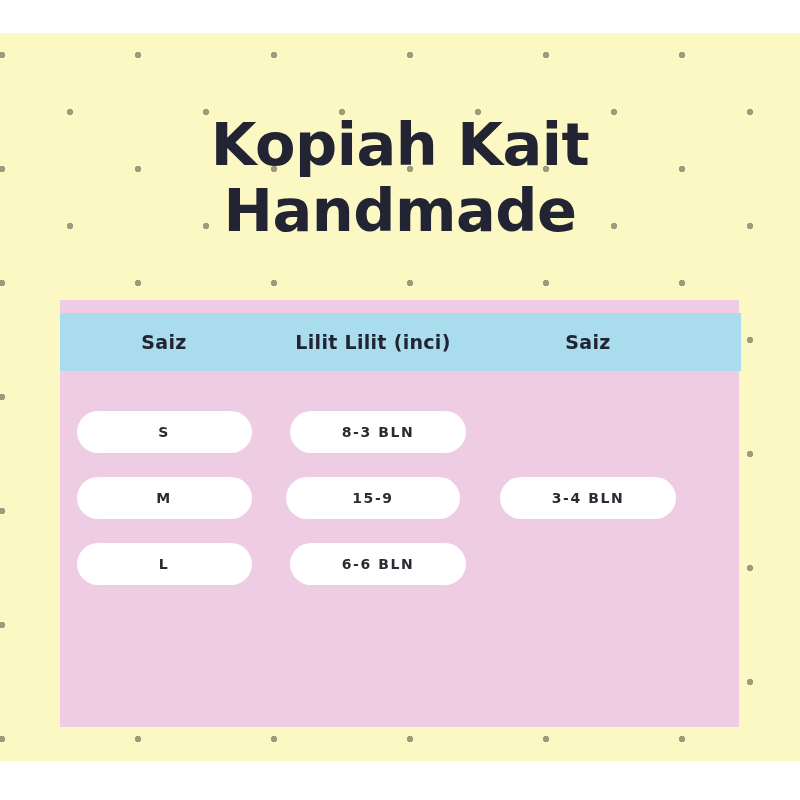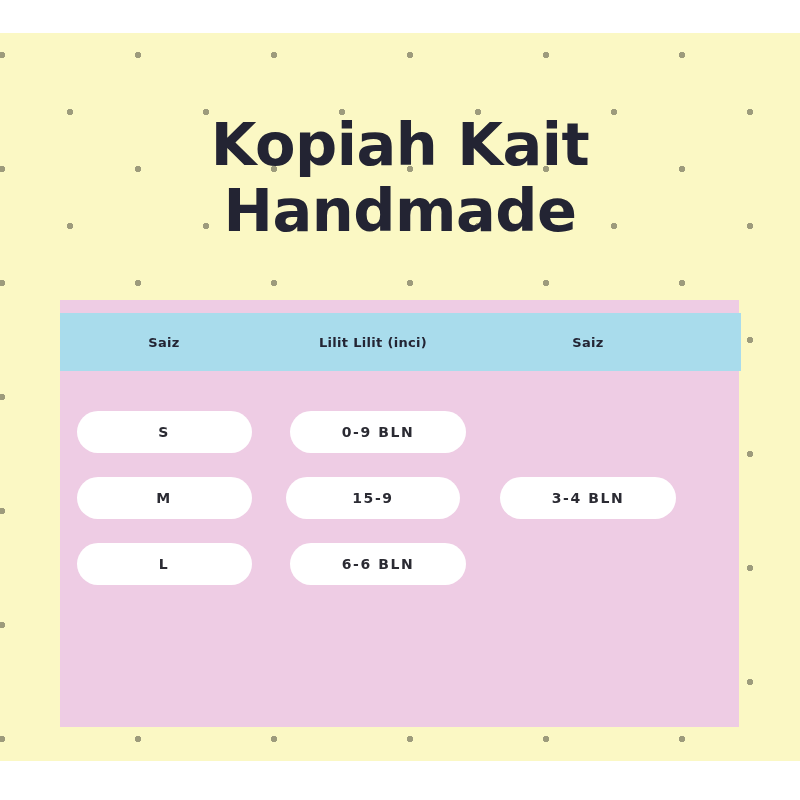--- a/index.html
+++ b/index.html
@@ -72,21 +72,21 @@
     position: absolute;
     left: 0;
     top: 13px;
     width: 681px;
     height: 58px;
     background: #A9DCEC;
     display: flex;
     align-items: center;
   }
   .header-cell {
-    font-size: 13px;
+    font-size: 19px;
     font-weight: bold;
     color: #232433;
     text-align: center;
     letter-spacing: 0.3px;
     white-space: nowrap;
   }
   .col-size   { width: 208px; }
   .col-circum { width: 210px; }
   .col-age    { width: 220px; }
 
@@ -151,21 +151,21 @@
       <div class="header-cell col-age">Saiz</div>
     </div>
 
     <div id="chart-body">
 
       <div class="chart-row">
         <div class="cell-wrap w-size">
           <div class="pill pill-size">S</div>
         </div>
         <div class="cell-wrap w-age">
-          <div class="pill pill-age">0-9 BLN</div>
+          <div class="pill pill-age">8-3 BLN</div>
         </div>
       </div>
 
       <div class="chart-row">
         <div class="cell-wrap w-size">
           <div class="pill pill-size">M</div>
         </div>
         <div class="cell-wrap w-circum">
           <div class="pill pill-circum">15-9</div>
         </div>

